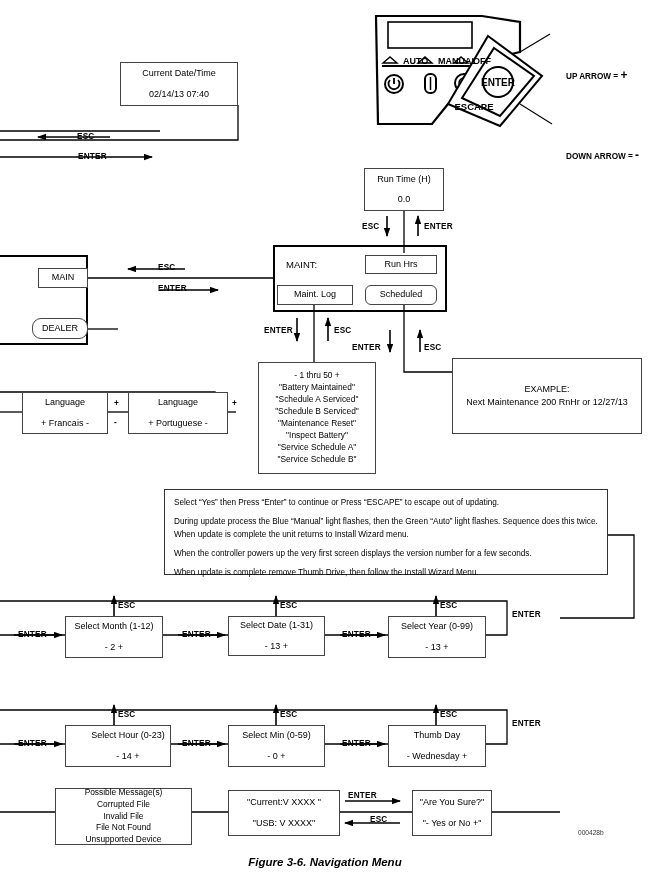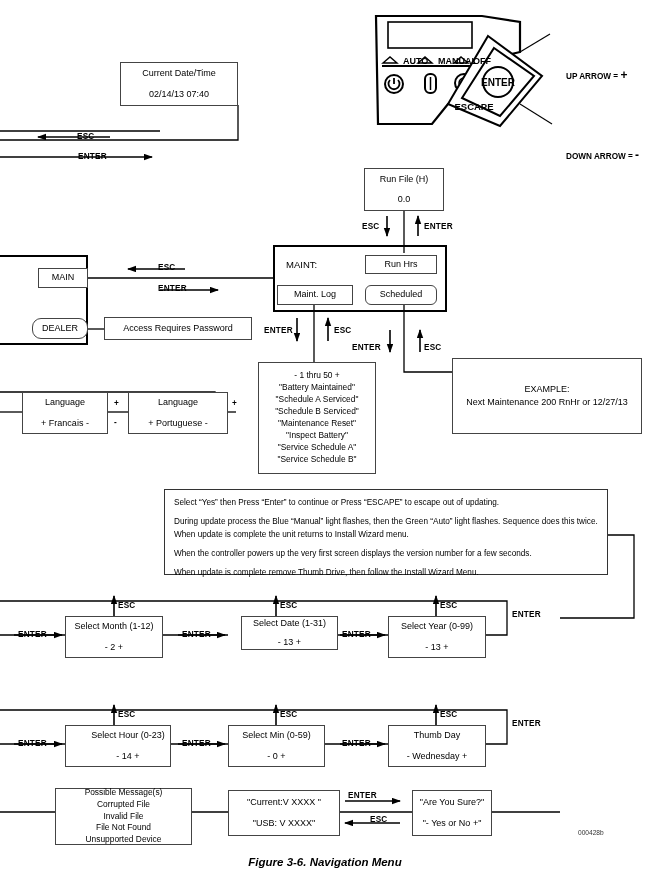--- a/index.html
+++ b/index.html
@@ -170,21 +170,21 @@
     <span>DOWN ARROW = </span><b>-</b>
   </div>
 
   <div class="box" style="left:120px;top:62px;width:118px;height:44px;">
     <span class="ln">Current Date/Time</span>
     <span class="gap"></span>
     <span class="ln">02/14/13  07:40</span>
   </div>
 
   <div class="box" style="left:364px;top:168px;width:80px;height:43px;">
-    <span class="ln">Run File (H)</span>
+    <span class="ln">Run Time (H)</span>
     <span class="gap"></span>
     <span class="ln">0.0</span>
   </div>
 
   <div class="box grp" style="left:273px;top:245px;width:174px;height:67px;"></div>
   <div class="txt" style="left:286px;top:259px;font-size:9.5px;">MAINT:</div>
   <div class="box" style="left:365px;top:255px;width:72px;height:19px;">
     <span class="ln">Run Hrs</span>
   </div>
   <div class="box" style="left:277px;top:285px;width:76px;height:20px;">
@@ -193,23 +193,20 @@
   <div class="box" style="left:365px;top:285px;width:72px;height:20px;border-radius:6px;">
     <span class="ln">Scheduled</span>
   </div>
 
   <div class="box grp" style="left:-6px;top:255px;width:94px;height:90px;"></div>
   <div class="box" style="left:38px;top:268px;width:50px;height:20px;">
     <span class="ln">MAIN</span>
   </div>
   <div class="box" style="left:32px;top:318px;width:56px;height:21px;border-radius:9px;">
     <span class="ln">DEALER</span>
-  </div>
-  <div class="box" style="left:104px;top:317px;width:148px;height:23px;">
-    <span class="ln">Access Requires Password</span>
   </div>
 
   <div class="box list" style="left:258px;top:362px;width:118px;height:112px;">
     <span class="ln">-  1 thru 50  +</span>
     <span class="ln">"Battery Maintained"</span>
     <span class="ln">"Schedule A Serviced"</span>
     <span class="ln">"Schedule B Serviced"</span>
     <span class="ln">"Maintenance Reset"</span>
     <span class="ln">"Inspect Battery"</span>
     <span class="ln">"Service Schedule A"</span>
@@ -240,21 +237,21 @@
     <p>During update process the Blue “Manual” light flashes, then the Green “Auto” light flashes. Sequence does this twice. When update is complete the unit returns to Install Wizard menu.</p>
     <p>When the controller powers up the very first screen displays the version number for a few seconds.</p>
     <p>When update is complete remove Thumb Drive, then follow the Install Wizard Menu.</p>
   </div>
 
   <div class="box" style="left:65px;top:616px;width:98px;height:42px;">
     <span class="ln">Select Month (1-12)</span>
     <span class="gap"></span>
     <span class="ln">-  2  +</span>
   </div>
-  <div class="box" style="left:241px;top:616px;width:97px;height:34px;">
+  <div class="box" style="left:228px;top:616px;width:97px;height:40px;">
     <span class="ln">Select Date (1-31)</span>
     <span class="gap"></span>
     <span class="ln">-  13  +</span>
   </div>
   <div class="box" style="left:388px;top:616px;width:98px;height:42px;">
     <span class="ln">Select Year (0-99)</span>
     <span class="gap"></span>
     <span class="ln">-  13  +</span>
   </div>
 

